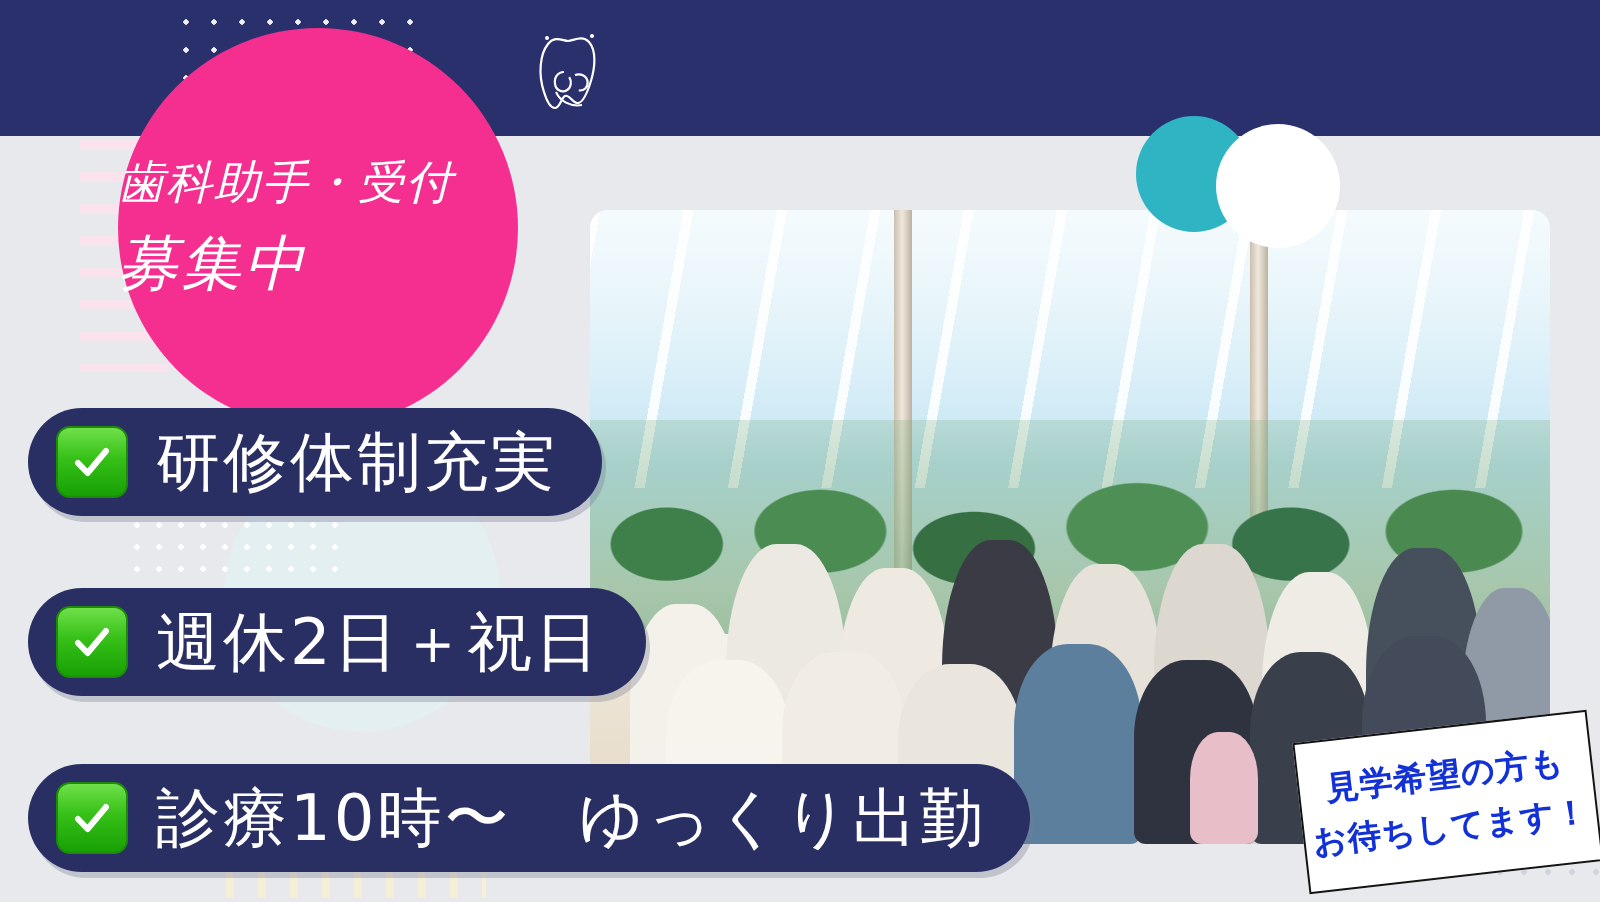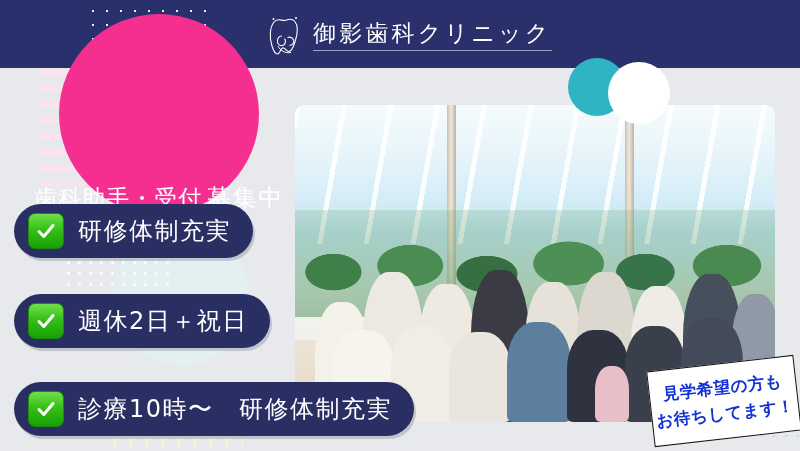--- a/index.html
+++ b/index.html
@@ -158,31 +158,32 @@
     border-radius:46% 46% 36% 36%;
     background:#3a2a22;
   }
 
   
   .pink-badge {
     position:absolute; left:59px; top:14px;
     width:200px; height:200px;
     border-radius:50%;
     background:#f52f8f;
-    display:flex; flex-direction:row;
-    align-items:flex-end; justify-content:center;
+    display:flex; flex-direction:column;
+    align-items:flex-start; justify-content:center;
     gap:5px;
+    font-style:italic;
   }
   .pink-l1 {
     color:#ffffff; font-size:23px; letter-spacing:1px;
     white-space:nowrap;
     font-family:"DejaVu Sans","Liberation Sans",sans-serif;
   }
   .pink-l2 {
-    color:#ffffff; font-size:24px; letter-spacing:1.5px;
+    color:#ffffff; font-size:30px; letter-spacing:1.5px;
     white-space:nowrap;
     font-family:"DejaVu Sans","Liberation Sans",sans-serif;
   }
 
   
   .banner {
     position:absolute;
     height:54px;
     background:#2a2f63;
     border-radius:27px;
@@ -199,21 +200,21 @@
     border-radius:7px;
     background:linear-gradient(to bottom,#6fe04a 0%,#36c017 45%,#17a005 100%);
     border:1px solid #1d8a0a;
     display:flex; align-items:center; justify-content:center;
     margin-right:14px;
   }
   .check-icon svg { display:block; }
 
   .banner-label {
     color:#ffffff;
-    font-size:24px;
+    font-size:32px;
     letter-spacing:1.5px;
     white-space:nowrap;
     line-height:1;
     font-family:"DejaVu Sans","Liberation Sans",sans-serif;
   }
 
   
   .sticker {
     position:absolute; left:650px; top:363px;
     width:148px; height:76px;
@@ -284,21 +285,20 @@
                  C19.5 34 21 38 23.5 38.5 C26 39 28 35 30 29 C33 20 33 12 29.5 8
                  C26 4.2 21.5 7.5 19 7.5 C16.5 7.5 12.5 4.6 9 9 Z" fill="none" stroke="#ffffff" stroke-width="1.1"></path>
         <path d="M17 23 C14 23 12 25.5 12.5 29 C13 32.2 16 33.6 18.6 32
                  C20.6 30.8 21 27.6 19.6 25.6" fill="none" stroke="#ffffff" stroke-width="1.1"></path>
         <path d="M22.5 24.5 C25.5 23.5 28.5 25 28.8 28 C29 30.6 27 32.6 24.4 32.2" fill="none" stroke="#ffffff" stroke-width="1.1"></path>
         <path d="M13 33 C15 37.5 20 40.5 26 39.5" fill="none" stroke="#ffffff" stroke-width="1"></path>
         <circle cx="8.5" cy="6" r="1" fill="#ffffff"></circle>
         <circle cx="31" cy="5" r="1" fill="#ffffff"></circle>
       </svg>
       <div class="logo-text">
-        <div class="logo-jp">御影歯科クリニック</div>
         <div class="logo-rule"></div>
       </div>
     </div>
   </div>
 
   <div class="hdr-circle-teal"></div>
   <div class="hdr-circle-white"></div>
 
   <div class="pink-badge">
     <div class="pink-l1">歯科助手・受付</div>
@@ -322,21 +322,21 @@
     </span>
     <span class="banner-label">週休2日＋祝日</span>
   </div>
 
   <div class="banner banner-3">
     <span class="check-icon">
       <svg width="22" height="22" viewBox="0 0 22 22">
         <path d="M4 11.5 L8.8 16.5 L18 5.5" fill="none" stroke="#ffffff" stroke-width="3" stroke-linecap="round" stroke-linejoin="round"></path>
       </svg>
     </span>
-    <span class="banner-label">診療10時〜　研修体制充実</span>
+    <span class="banner-label">診療10時〜　ゆっくり出勤</span>
   </div>
 
   <div class="sticker">
     <div class="sticker-line">見学希望の方も</div>
     <div class="sticker-line">お待ちしてます！</div>
   </div>
 
 </div>
 
 </body></html>

